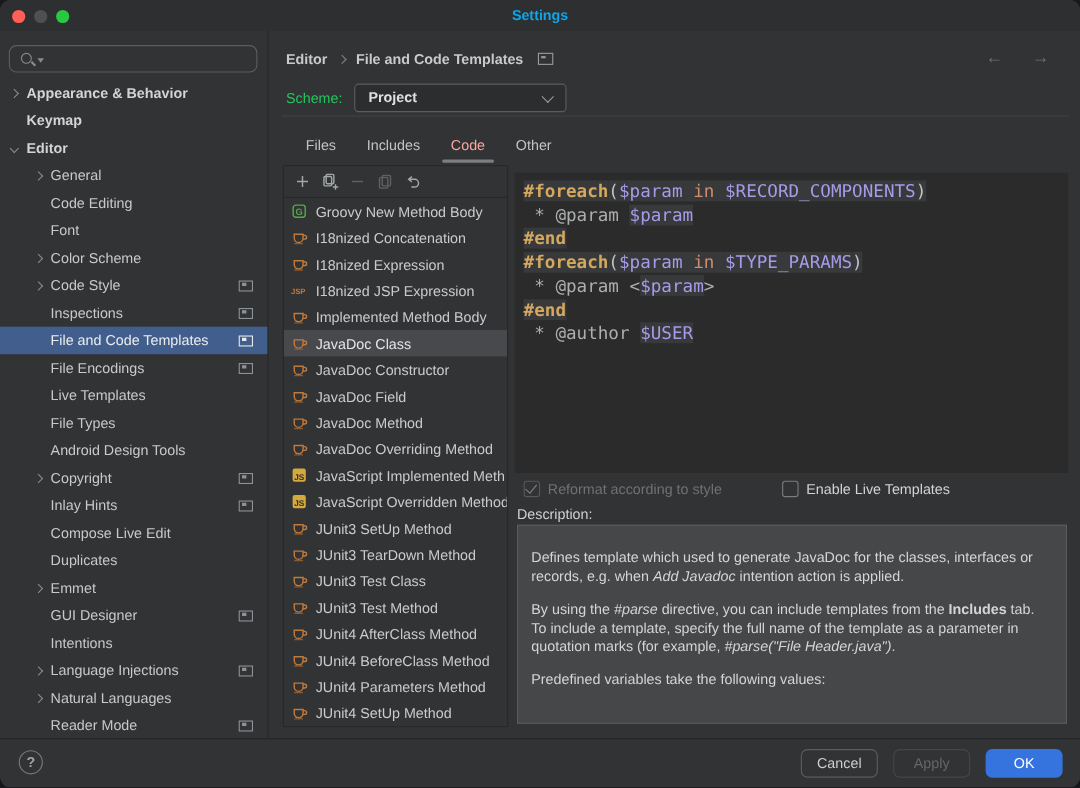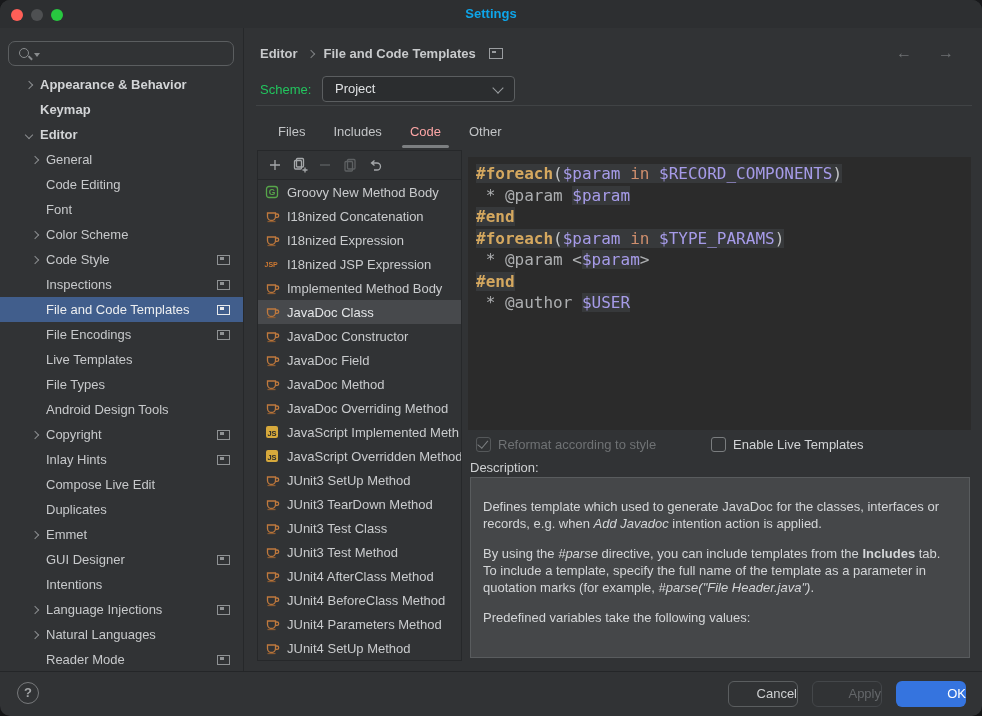--- a/index.html
+++ b/index.html
@@ -14,21 +14,21 @@
   .title{position:absolute;left:0;right:0;top:0;height:28px;line-height:28px;text-align:center;font-size:13px;font-weight:bold;color:#0ea5e9}
 
   
   .sidebar{position:absolute;left:0;top:28px;width:243px;bottom:44px;border-right:1px solid #26282a;}
   .searchbox{position:absolute;left:8px;top:13px;width:226px;height:25px;border:1px solid #5b5e60;border-radius:7px;box-sizing:border-box}
   .mag{position:absolute;left:10px;top:6px;width:8px;height:8px;border:1.5px solid #898c8e;border-radius:50%}
   .mag::after{content:"";position:absolute;left:8px;top:8px;width:5px;height:1.5px;background:#898c8e;transform:rotate(45deg)}
   .scaret{position:absolute;left:25px;top:11px;width:0;height:0;border-left:3.5px solid transparent;border-right:3.5px solid transparent;border-top:4px solid #898c8e}
   #sidebar-list{position:absolute;left:0;right:0;top:44px}
   .srow{display:flex;align-items:center;height:25px;font-size:13px;color:#c7c9cb;cursor:default}
-  .srow.lvl0{padding-left:20px}
+  .srow.lvl0{padding-left:4px}
   .srow.lvl1{padding-left:26px}
   .srow.bold{font-weight:bold;color:#d2d4d6}
   .srow.sel{background:#415e8c;color:#eceef0}
   .chevbox{width:18px;height:18px;display:flex;align-items:center;justify-content:center;flex:0 0 18px}
   .chev{width:5px;height:5px;border-right:1.5px solid #8a8d8f;border-bottom:1.5px solid #8a8d8f}
   .chev.right{transform:rotate(-45deg)}
   .chev.down{transform:rotate(45deg)}
   .slabel{margin-left:2px;white-space:nowrap}
   .screen-ic{margin-left:auto;margin-right:13px;width:11px;height:8px;border:1px solid #8f9294;position:relative;flex:0 0 11px;box-sizing:content-box}
   .screen-ic::after{content:"";position:absolute;left:2px;top:1.5px;width:4px;height:2.5px;background:#8f9294}
@@ -39,21 +39,21 @@
   .main{position:absolute;left:244px;top:28px;right:0;bottom:44px}
   .breadcrumb{position:absolute;left:16px;top:12px;height:26px;display:flex;align-items:center;font-size:13px;font-weight:bold;color:#c8cacc}
   .bc-sep{margin:1px 10px 0 10px;width:5px;height:5px;border-right:1.5px solid #7e8183;border-bottom:1.5px solid #7e8183;transform:rotate(-45deg)}
   .bc-screen{margin-left:13px;width:12px;height:9px;border:1px solid #9a9da0;position:relative}
   .bc-screen::after{content:"";position:absolute;left:2.5px;top:2px;width:4px;height:2.5px;background:#9a9da0}
   .navarrows{position:absolute;right:28px;top:12px;height:26px;display:flex;gap:26px;align-items:center;color:#6e7173;font-size:16px}
   .navarrows span{cursor:default}
 
   .scheme-label{position:absolute;left:16px;top:49px;height:25px;line-height:25px;font-size:13px;color:#22c55e}
   .scheme-select{position:absolute;left:78px;top:48px;width:193px;height:26px;background:#2b2d2f;border:1px solid #5b5e60;border-radius:4px;box-sizing:border-box}
-  .scheme-value{position:absolute;left:12px;top:0;height:24px;line-height:24px;font-size:13px;font-weight:normal;color:#dee0e2}
+  .scheme-value{position:absolute;left:12px;top:0;height:24px;line-height:24px;font-size:13px;font-weight:bold;color:#dee0e2}
   .scheme-chev{position:absolute;right:12px;top:7px;width:7px;height:7px;border-right:1.6px solid #9a9da0;border-bottom:1.6px solid #9a9da0;transform:rotate(45deg)}
 
   .hsep{position:absolute;left:12px;right:10px;top:77px;height:1px;background:#404345}
 
   #tabs{position:absolute;left:20px;top:90px;height:30px;display:flex}
   .tab{padding:0 14px;line-height:28px;font-size:13px;color:#c2c4c6;position:relative}
   .tab.active{color:#fca5a5}
   .tab.active::after{content:"";position:absolute;left:6px;right:6px;bottom:0;height:3px;background:#7c7f81;border-radius:1.5px}
 
   
@@ -85,21 +85,21 @@
   .cb-label.reformat{left:254px;color:#6f7274}
   .cb-label.live{left:489px;color:#d2d4d6}
 
   .desc-label{position:absolute;left:226px;top:430px;font-size:13px;color:#cfd1d3;line-height:20px}
   .desc-panel{position:absolute;left:226px;top:449px;width:500px;height:181px;background:#454749;border:1px solid #595c5e;box-sizing:border-box;padding:7px 12px 0 12px;overflow:hidden;font-size:13px;color:#d3d5d7;line-height:17px}
   .dpar{margin:13px 0 11px 0}
 
   
   .footer{position:absolute;left:0;right:0;bottom:0;height:44px;border-top:1px solid #242628}
   .help{position:absolute;left:17px;top:10px;width:22px;height:22px;border:1.5px solid #77797b;border-radius:50%;color:#a2a4a6;font-size:13px;font-weight:bold;text-align:center;line-height:20px;box-sizing:border-box}
-  .btn{position:absolute;top:9px;height:26px;border-radius:6px;font-size:13px;text-align:right;line-height:24px;box-sizing:border-box;cursor:default}
+  .btn{position:absolute;top:9px;height:26px;border-radius:6px;font-size:13px;text-align:center;line-height:24px;box-sizing:border-box;cursor:default}
   .btn-cancel{right:184px;width:70px;border:1px solid #5b5e60;color:#cdcfd1}
   .btn-apply{right:100px;width:70px;border:1px solid #44474a;color:#64676a}
   .btn-ok{right:16px;width:70px;background:#3574df;color:#ffffff;line-height:26px}
 </style>
 </head>
 <body>
 
 <div class="window">
 
   <div class="titlebar">

